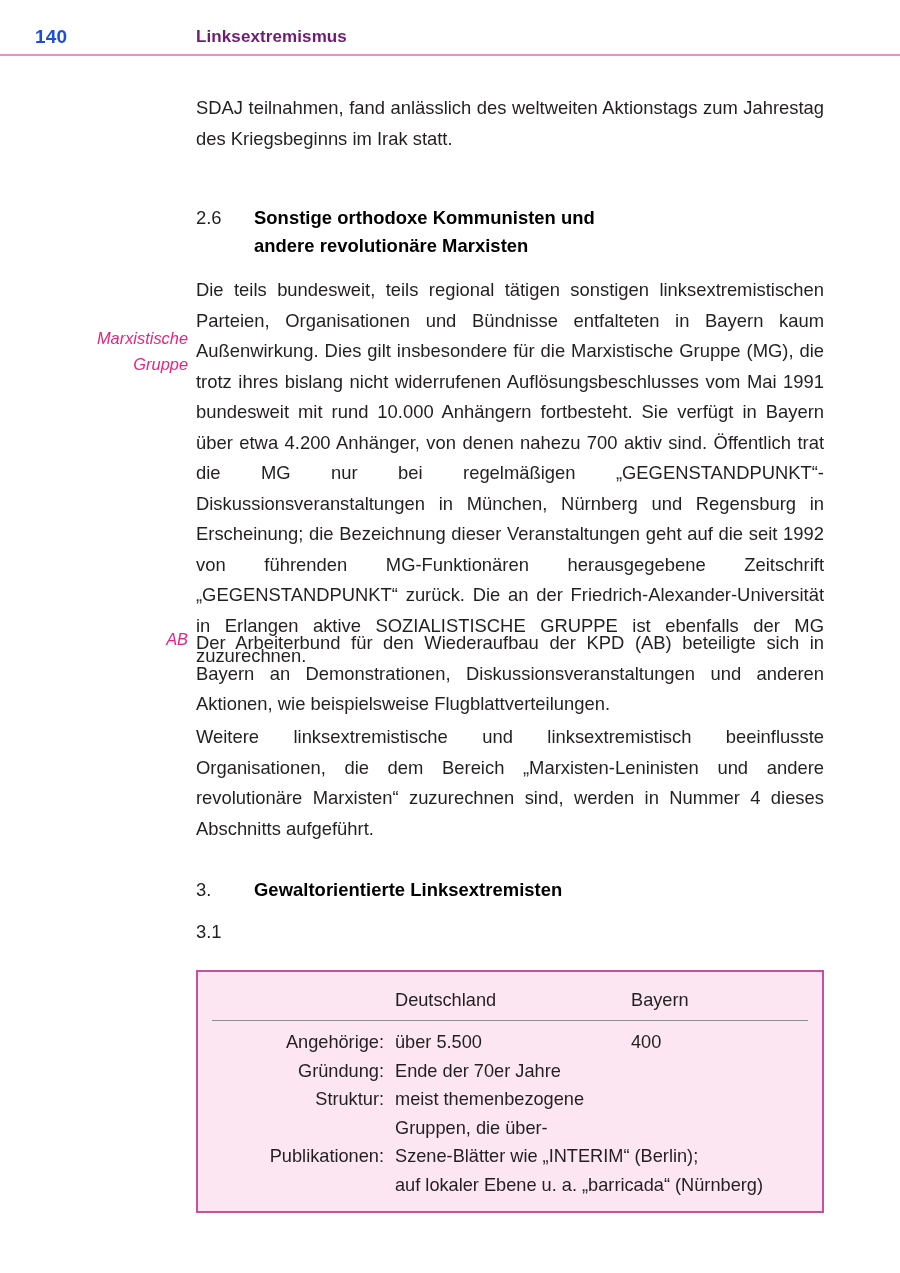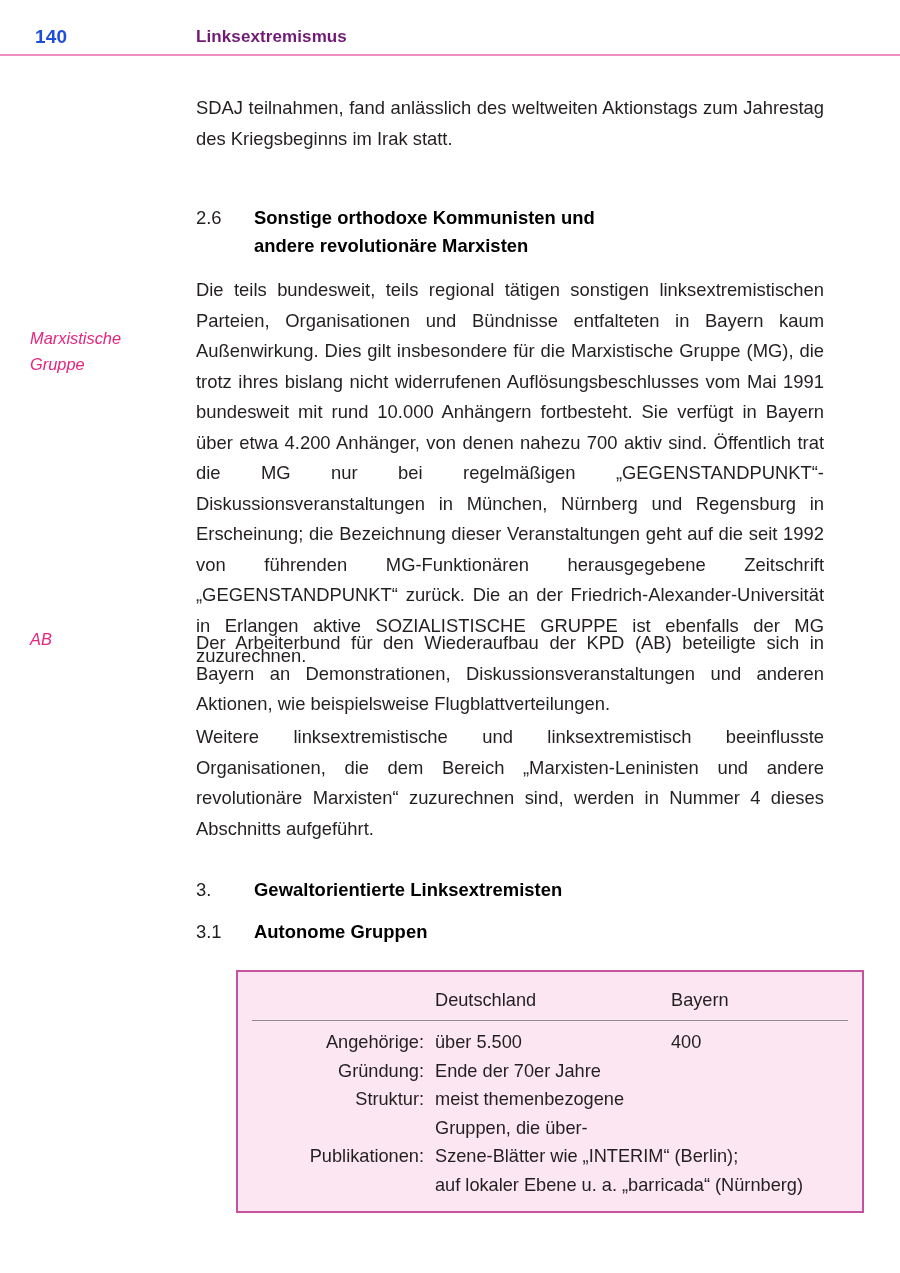--- a/index.html
+++ b/index.html
@@ -93,33 +93,32 @@
   
   .marginalia {
     position: absolute;
     left: 30px;
     width: 158px;
     font-size: 16.4px;
     line-height: 26px;
     font-style: italic;
     color: #e6257e;
   }
-  .marginalia .mline { display: block; }
+  .marginalia .mline { display: block; text-align: right; }
 
   
   .factbox {
     position: absolute;
     left: 196px;
     top: 970px;
     width: 628px;
     box-sizing: border-box;
     border: 2.5px solid #c4539b;
     background: #fbe6f1;
     padding: 14px 14px 12px 14px;
-    margin-left: 40px;
   }
   .fb-table {
     width: 100%;
     border-collapse: collapse;
     font-size: 18.2px;
     line-height: 28.5px;
     color: #231f20;
   }
   .fb-table td {
     padding: 0;
@@ -191,21 +190,20 @@
 <div class="content" style="top:876px;">
   <div class="heading">
     <span class="num">3.</span>
     <span class="htext">Gewaltorientierte Linksextremisten</span>
   </div>
 </div>
 
 <div class="content" style="top:918px;">
   <div class="heading">
     <span class="num">3.1</span>
-    <span class="htext">Autonome Gruppen</span>
   </div>
 </div>
 
 <div class="factbox">
   <table class="fb-table">
     <tbody>
       <tr class="fb-head">
         <td class="fb-label"></td>
         <td class="fb-de">Deutschland</td>
         <td>Bayern</td>

